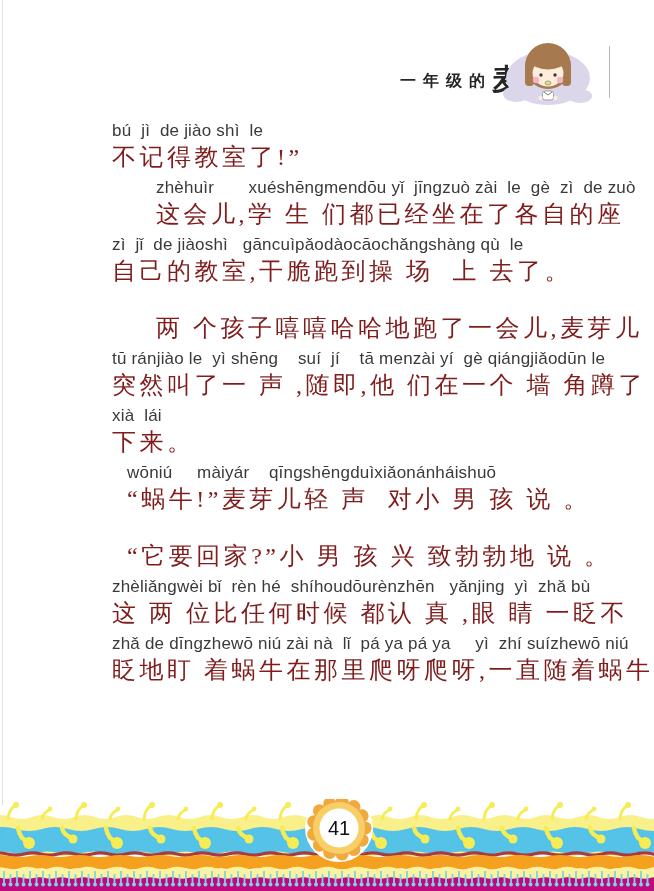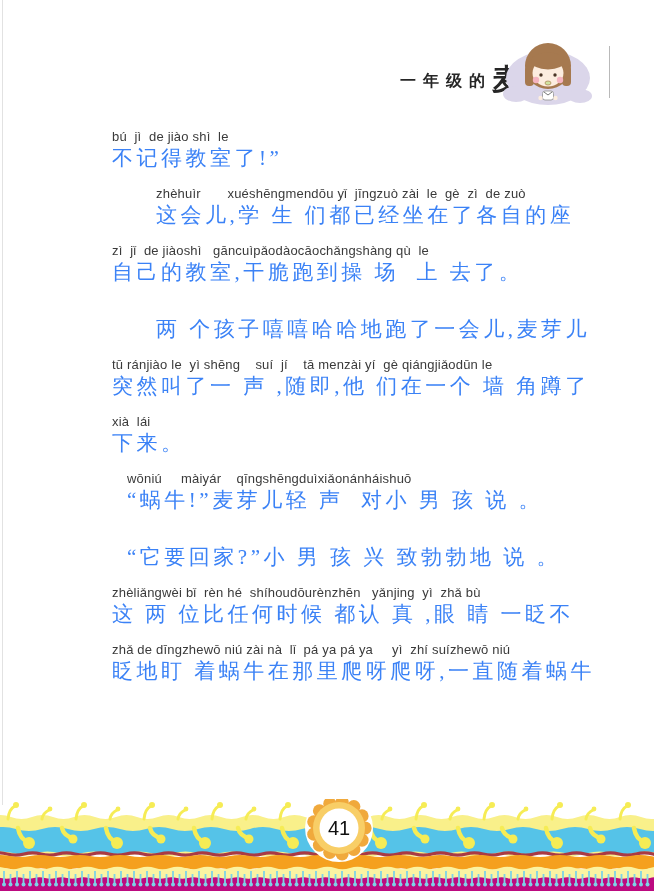--- a/index.html
+++ b/index.html
@@ -12,23 +12,23 @@
   #title{position:absolute;left:2px;top:24px;white-space:nowrap;color:#262626;
          font-family:"Liberation Serif","DejaVu Serif",serif;}
   .t-sm{font-size:16px;letter-spacing:7px;font-weight:bold;}
   .t-big{font-size:29px;font-weight:bold;letter-spacing:0;vertical-align:-3px;}
   .t-sub{font-size:14px;vertical-align:-7px;letter-spacing:2px;}
   .t-md{font-size:20px;vertical-align:-4px;}
   #girl{position:absolute;right:14px;top:0;}
   
   #story{position:absolute;left:112px;top:114px;width:460px;}
   .pair{height:57px;display:flex;flex-direction:column;justify-content:flex-end;}
-  .py{font-size:13px;color:#3a3a3a;white-space:pre;letter-spacing:0.2px;
+  .py{font-size:17px;color:#3a3a3a;white-space:pre;letter-spacing:0.2px;
       font-family:"Liberation Sans","DejaVu Sans",sans-serif;}
-  .hz{font-size:21px;color:#3b82f6;white-space:pre;letter-spacing:3.5px;margin-top:3px;
+  .hz{font-size:24px;color:#7f1d1d;white-space:pre;letter-spacing:3.5px;margin-top:3px;
       line-height:1.12;font-family:"Liberation Serif","DejaVu Serif",serif;}
   .ind-2{padding-left:44px;}
   .ind-1{padding-left:15px;}
   
   #footer{position:absolute;left:0;bottom:0;width:654px;height:92px;}
   #badge-num{font-family:"Liberation Sans","DejaVu Sans",sans-serif;font-size:20px;fill:#101010;}
 </style>
 </head>
 <body>
 

